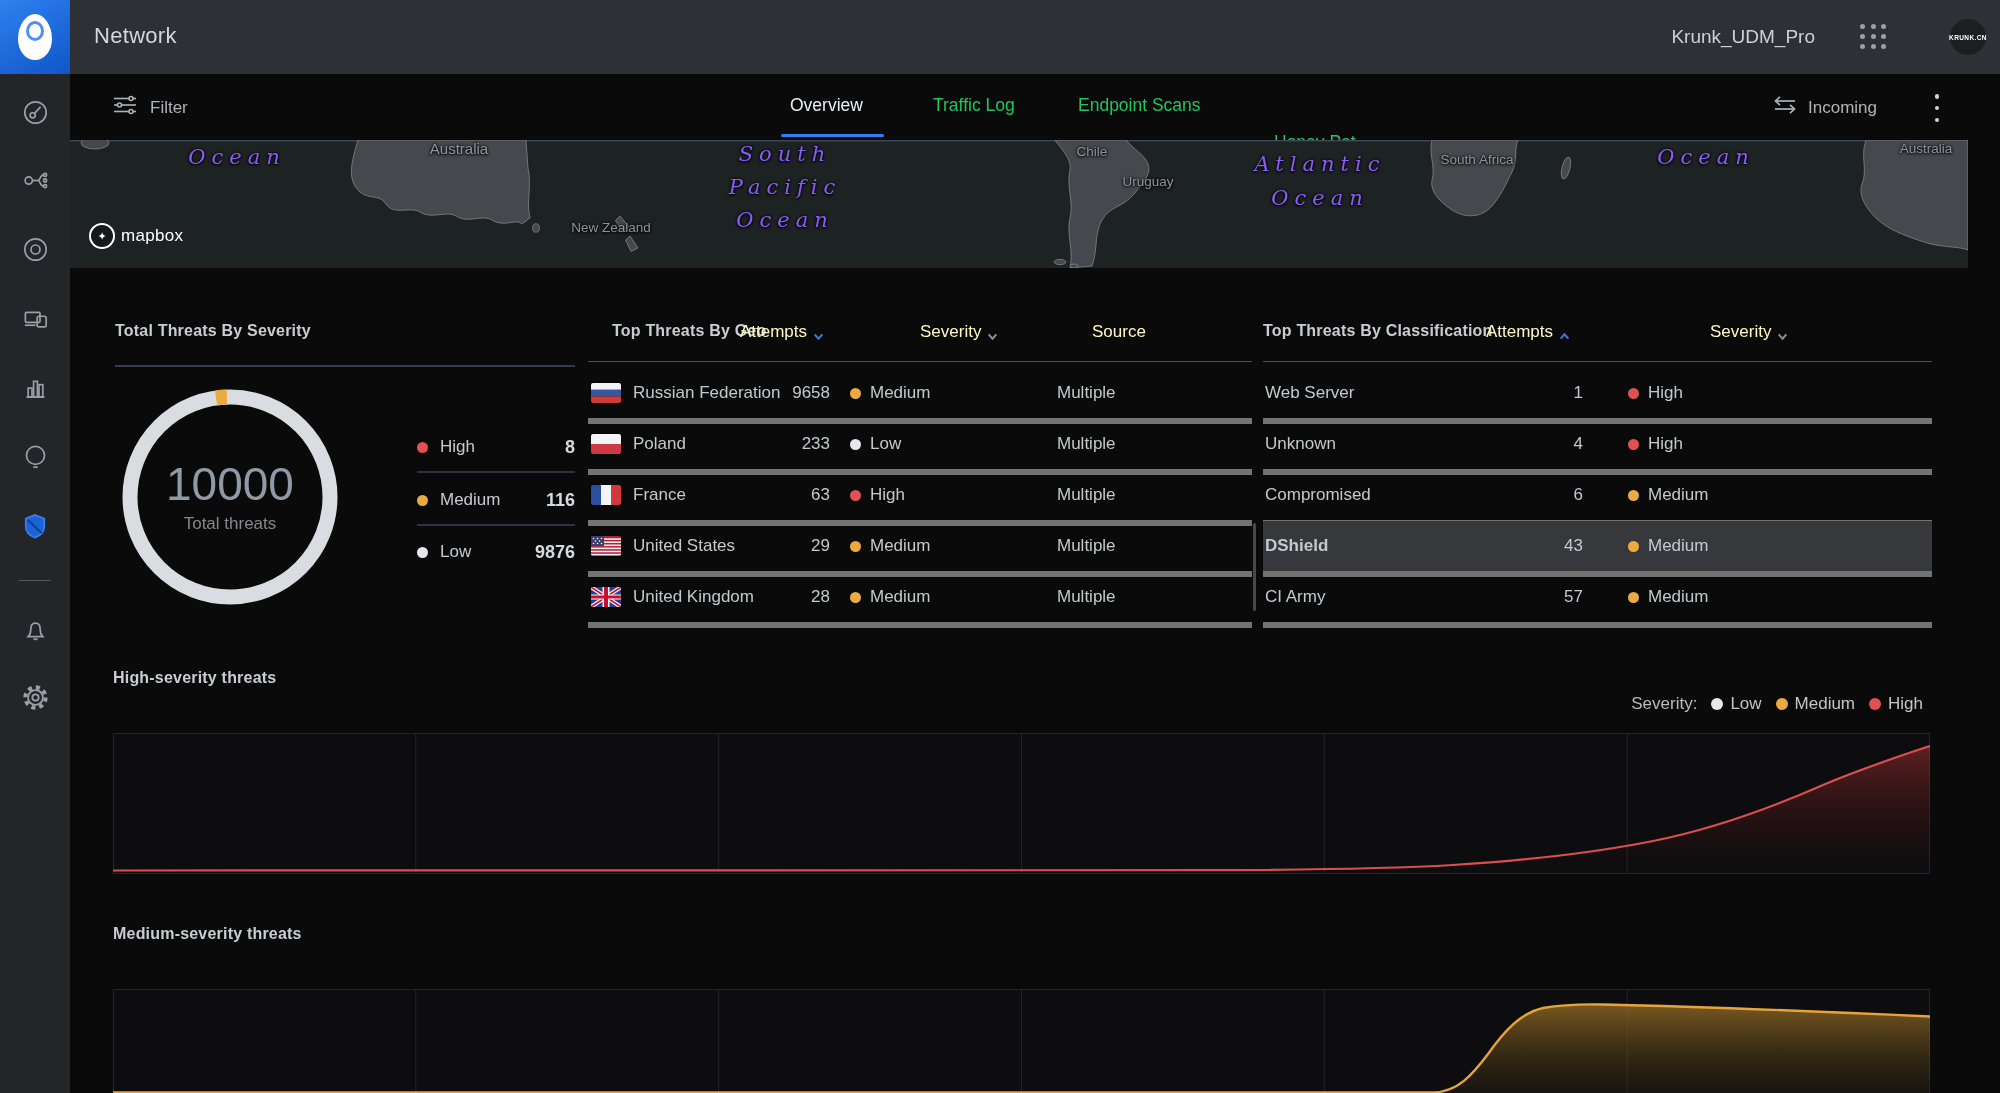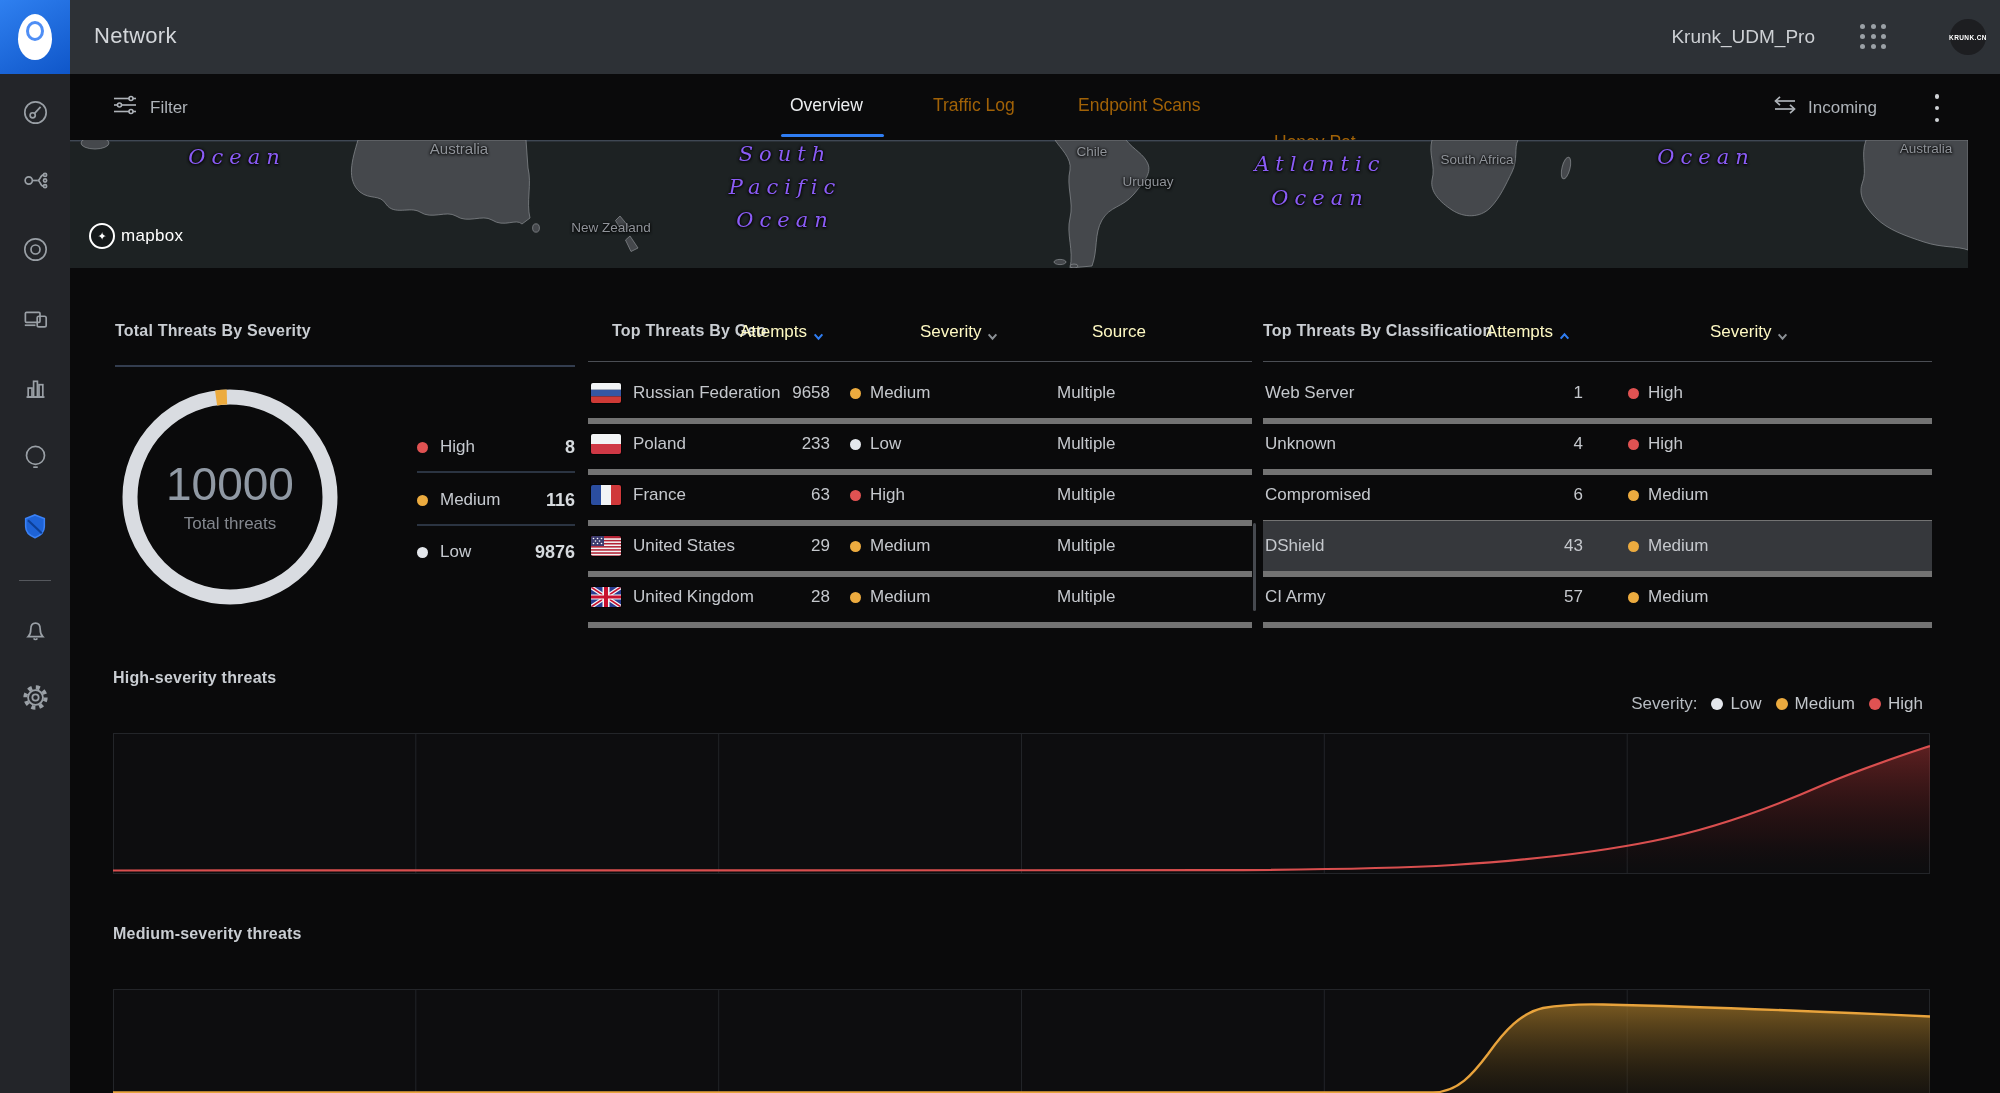--- a/index.html
+++ b/index.html
@@ -27,21 +27,21 @@
   
   .sidebar{position:absolute;left:0;top:74px;width:70px;height:1019px;background:#232529;}
   .side-item{position:absolute;left:0;width:70px;height:44px;display:flex;align-items:center;justify-content:center;color:#9aa0a6;}
   .side-item.active{color:#2f7df2;}
   .side-item svg{display:block;}
   .side-divider{position:absolute;left:19px;width:32px;height:1px;background:#55585d;}
 
   
   .filterbar{position:absolute;left:70px;top:74px;width:1930px;height:75px;background:#0a0a0b;}
   .filter-btn{position:absolute;left:42px;top:19px;display:flex;align-items:center;gap:12px;color:#aeb3b9;font-size:17px;}
-  .tab{position:absolute;top:21px;font-size:17.5px;color:#a16207;cursor:pointer;}
+  .tab{position:absolute;top:21px;font-size:17.5px;color:#22c55e;cursor:pointer;}
   .tab.active{color:#eceef0;}
   .tab-underline{position:absolute;left:711px;top:60px;width:103px;height:3px;background:#2f7df2;border-radius:2px;}
   .direction{position:absolute;right:123px;top:20px;display:flex;align-items:center;gap:8px;color:#aeb3b9;font-size:17px;}
   .kebab{position:absolute;right:58px;top:20px;width:10px;height:28px;display:flex;flex-direction:column;align-items:center;justify-content:space-between;}
   .kebab i{width:4.5px;height:4.5px;border-radius:50%;background:#cfd2d6;}
 
   
   .map{position:absolute;left:70px;top:140px;width:1898px;height:128px;background:#1d2223;overflow:hidden;}
   .map-label{position:absolute;transform:translate(-50%,-50%);white-space:nowrap;
              text-shadow:0 1px 3px #000,0 0 3px #000;}
@@ -450,21 +450,21 @@
   </div>
   <div class="t-row" style="left:1263px;top:470px;width:669px;">
     <div class="cell" style="left:2px;">Compromised</div>
     <div class="cell num" style="left:200px;width:120px;">6</div>
     <div class="cell" style="left:365px;gap:9px;">
         <span class="dot" style="background: rgb(236, 171, 63);"></span>
         <span>Medium</span>
       </div>
   </div>
   <div class="t-row hl" style="left:1263px;top:521px;width:669px;">
-    <div class="cell" style="left:2px;">DShield</div>
+    <div class="cell" style="left:2px;font-weight:bold;">DShield</div>
     <div class="cell num" style="left:200px;width:120px;">43</div>
     <div class="cell" style="left:365px;gap:9px;">
         <span class="dot" style="background: rgb(236, 171, 63);"></span>
         <span>Medium</span>
       </div>
   </div>
   <div class="t-row" style="left:1263px;top:572px;width:669px;">
     <div class="cell" style="left:2px;">CI Army</div>
     <div class="cell num" style="left:200px;width:120px;">57</div>
     <div class="cell" style="left:365px;gap:9px;">

